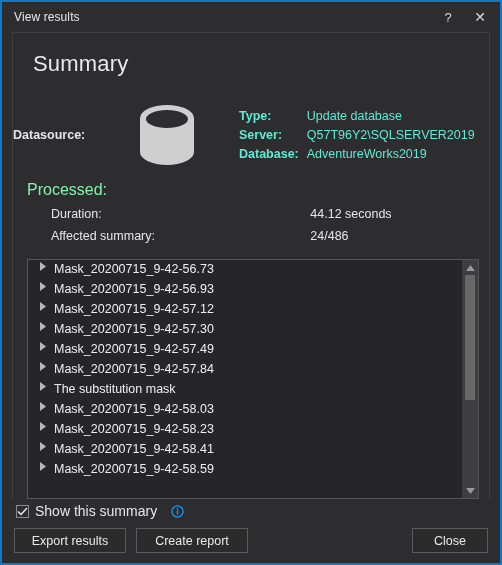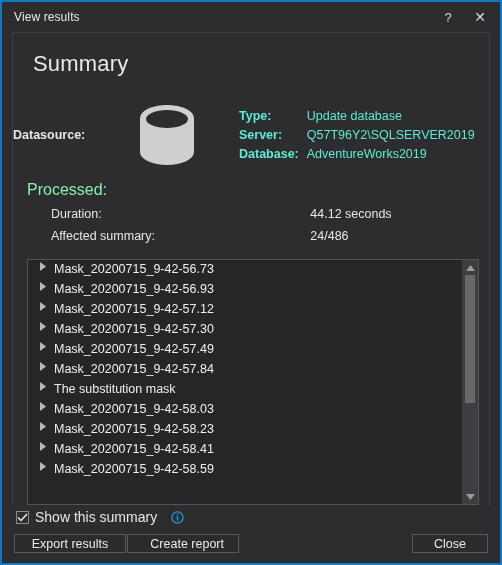--- a/index.html
+++ b/index.html
@@ -234,27 +234,27 @@
     display: flex;
     align-items: center;
     padding: 5px 2px 10px 2px;
   }
   .btn {
     background: #2b2b2c;
     border: 1px solid #5a5a5d;
     color: #eaeaea;
     font-size: 12.5px;
     font-family: "Liberation Sans", sans-serif;
-    height: 19px;
+    height: 25px;
     padding: 0 14px;
     cursor: default;
     box-sizing: border-box;
     min-width: 112px;
   }
-  .btn + .btn { margin-left: 1px; text-align: right; }
+  .btn + .btn { margin-left: 10px; }
   .spacer { flex: 1 1 auto; }
   .btn.close-btn { min-width: 76px; }
 </style>
 </head>
 <body>
 
 <div class="window" style="border-color: rgb(18, 119, 196);">
 
   <div class="titlebar">
     <div class="titlebar-text">View results</div>

